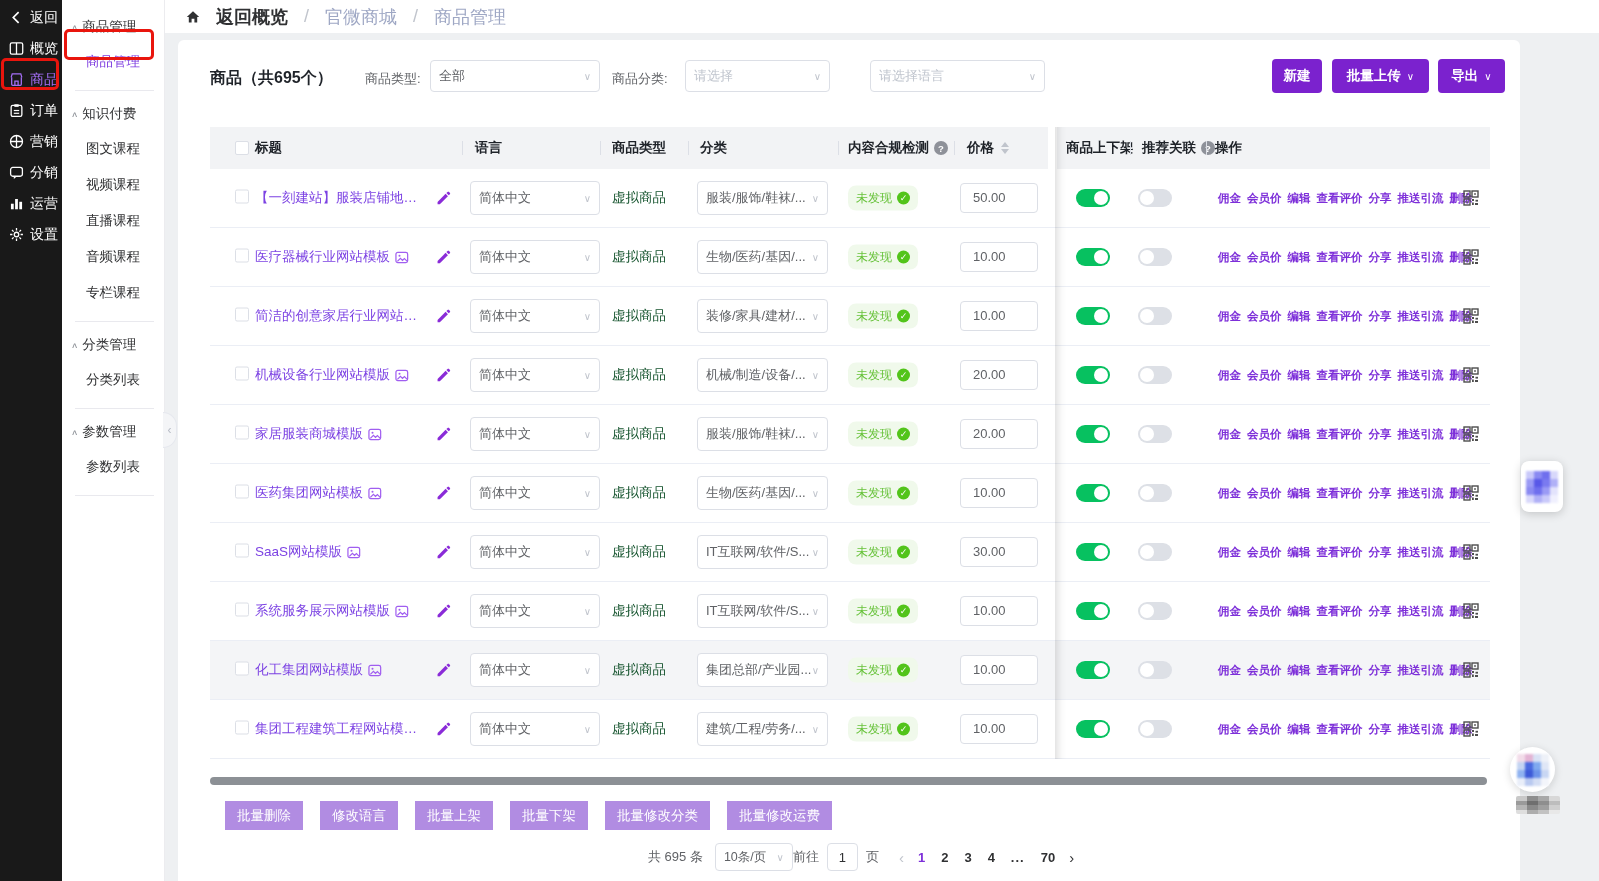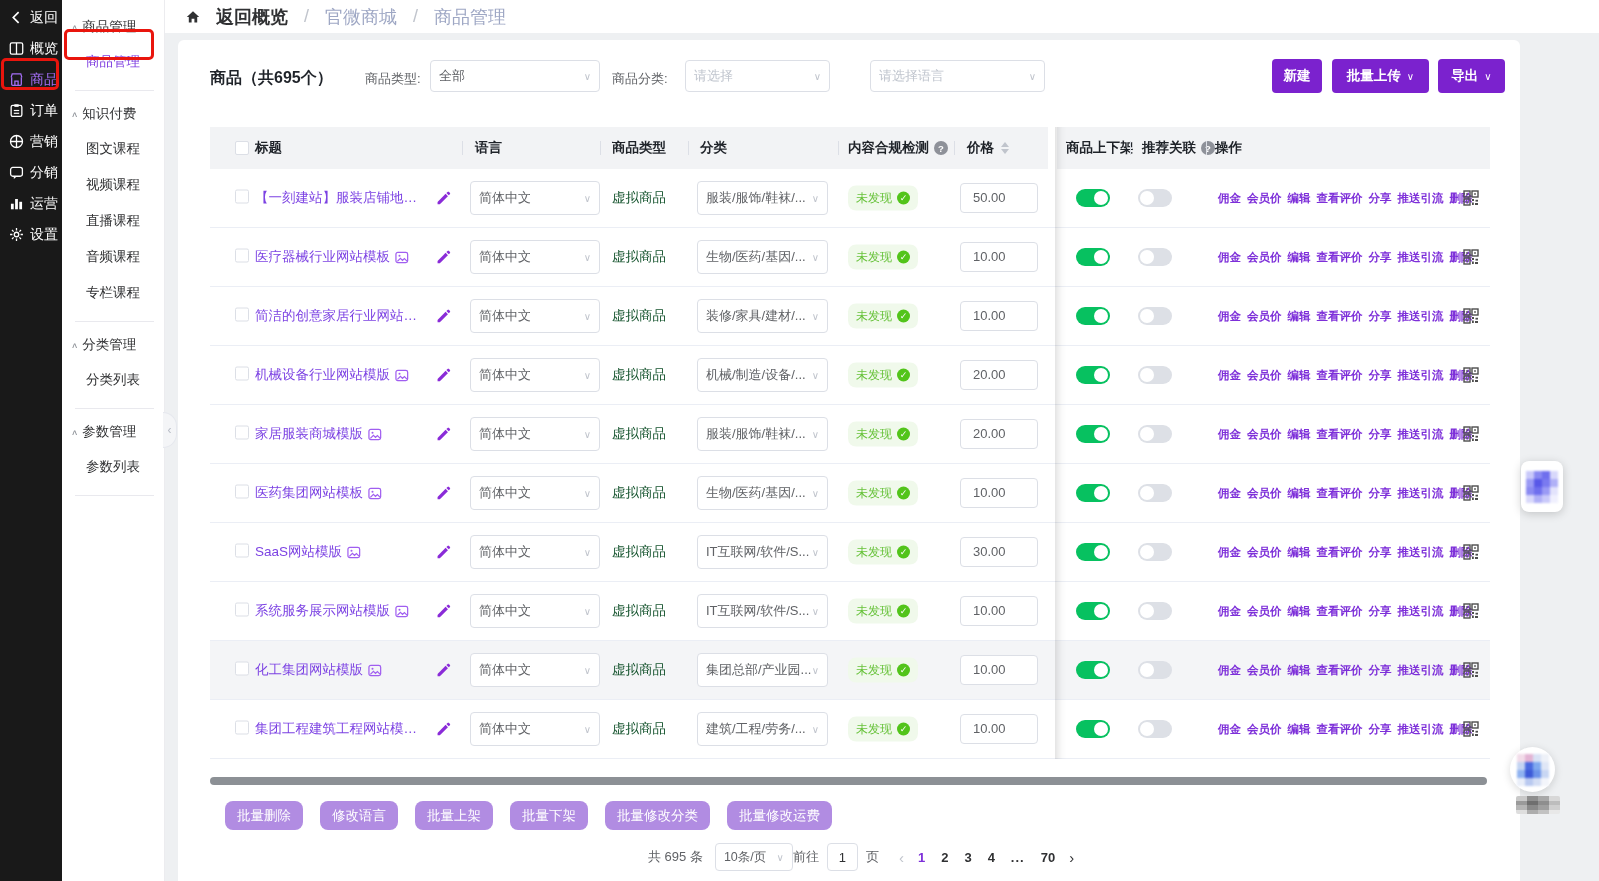--- a/index.html
+++ b/index.html
@@ -91,21 +91,21 @@
   .toggle.off { background:#dde0e6; } .toggle.off::after { left:2px; }
   .c-toggle1 { left:866px; } .c-toggle2 { left:928px; }
   .c-actions { left:1008px; width:242px; display:flex; gap:6px; align-items:center; }
   .act-link { color:#7d2fd9; font-size:11.5px; font-weight:bold; cursor:pointer; white-space:nowrap; }
   .c-qr { left:1253px; width:16px; height:16px; cursor:pointer; }
   .sticky-shadow { position:absolute; left:845px; top:0; width:435px; height:632px; box-shadow:inset 12px 0 10px -10px rgba(0,0,0,.16); pointer-events:none; z-index:5; }
 
   
   .hscrollbar { position:absolute; left:32px; top:737px; width:1277px; height:8px; border-radius:4px; background:#8c9095; cursor:pointer; }
   .batch-row { position:absolute; left:47px; top:761px; display:flex; gap:17px; }
-  .batch-btn { height:29px; padding:0 12px; background:#b18ce2; color:#fff; border:none; border-radius:8px; font-size:13.5px; font-family:inherit; cursor:pointer; }
+  .batch-btn { height:29px; padding:0 12px; background:#b18ce2; color:#fff; border:none; border-radius:0; font-size:13.5px; font-family:inherit; cursor:pointer; }
   .pager { position:absolute; left:470px; top:802px; height:30px; display:flex; align-items:center; font-size:13px; color:#606266; }
   .pg-total { margin-right:12px; }
   .pg-size { width:78px; height:28px; font-size:12.5px; }
   .pg-goto { margin-right:8px; }
   .pg-input { width:31px; height:28px; border:1px solid #dcdfe6; border-radius:4px; text-align:center; font-size:13px; color:#303133; margin-right:8px; font-family:inherit; outline:none; }
   .pg-unit { margin-right:14px; }
   .pg-chev { font-size:15px; margin:0 6px; cursor:pointer; }
   .chev-prev { color:#c0c4cc; } .chev-next { color:#303133; }
   .pg-page { margin:0 8px; font-weight:bold; color:#303133; cursor:pointer; }
   .pg-page.active { color:#7d2fd9; }

